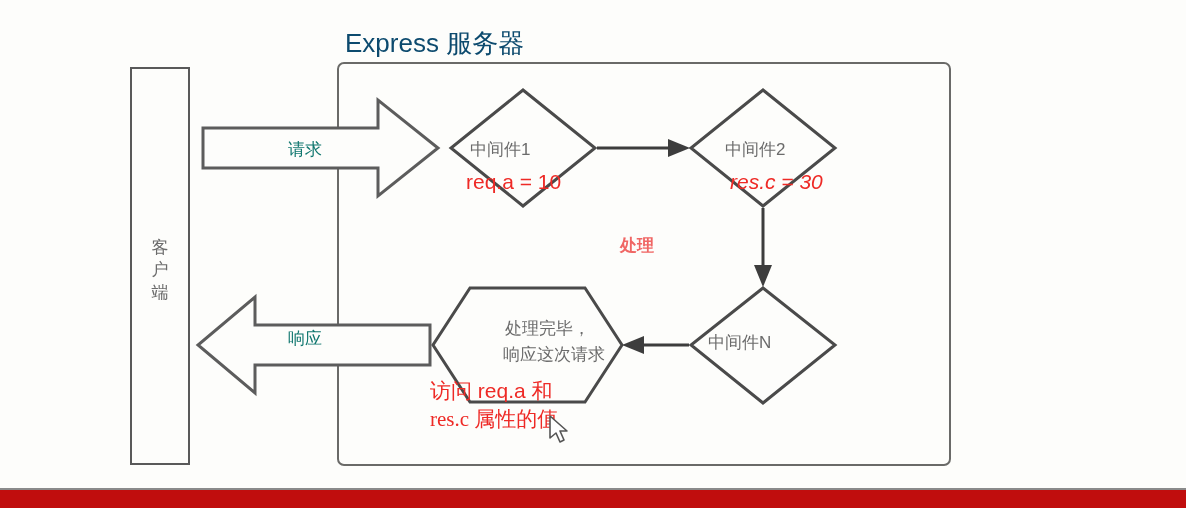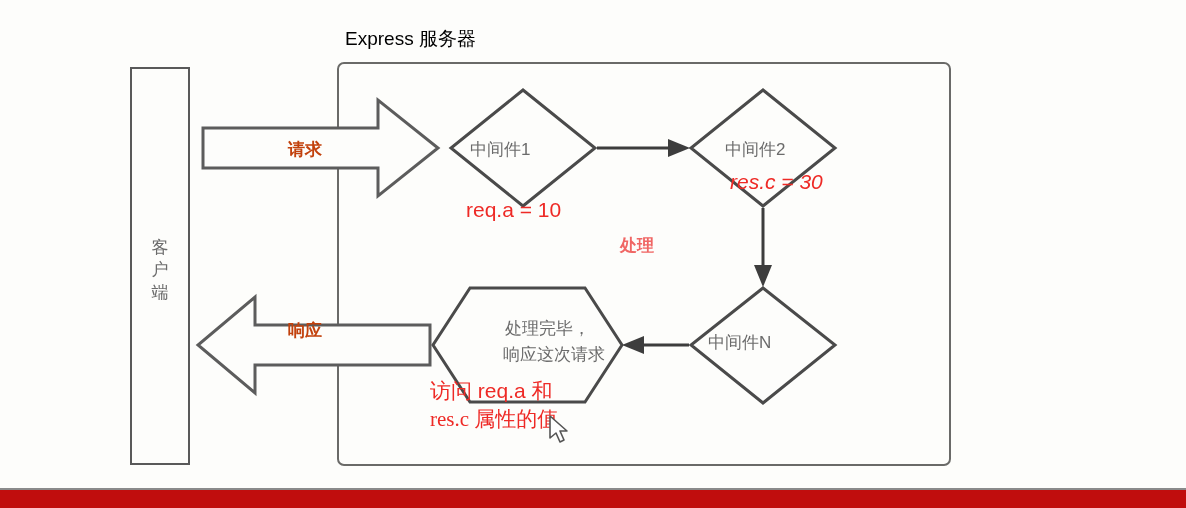--- a/index.html
+++ b/index.html
@@ -55,59 +55,59 @@
     width: 614px;
     height: 404px;
     border: 2.5px solid #6a6a68;
     border-radius: 7px;
     background: transparent;
     box-sizing: border-box;
   }
   #server-title {
     left: 345px;
     top: 26px;
-    font-size: 19px;
-    color: #000000;
+    font-size: 26px;
+    color: #0c4a6e;
     white-space: nowrap;
   }
 
   
   #arrow-layer {
     left: 0; top: 0;
     width: 1186px;
     height: 488px;
     pointer-events: none;
   }
 
   
   .arrow-label {
     font-size: 17px;
-    color: #c2410c;
-    font-weight: bold;
+    color: #0f766e;
+    font-weight: normal;
     white-space: nowrap;
   }
   #request-label { left: 288px; top: 138px; }
-  #response-label { left: 288px; top: 319px; }
+  #response-label { left: 288px; top: 327px; }
 
   
   .node-text {
     font-size: 17px;
     color: #6b6b6b;
     white-space: nowrap;
     text-align: right;
   }
   .red-note {
     font-size: 21px;
     color: #ee2a26;
     white-space: nowrap;
     text-align: center;
   }
 
   #mw1-label { left: 470px; top: 138px; }
-  #mw1-note  { left: 466px; top: 170px; margin-top: 28px; }
+  #mw1-note  { left: 466px; top: 170px; }
   #mw2-label { left: 725px; top: 138px; }
   #mw2-note  { left: 730px; top: 170px; font-style: italic; }
   #mwn-label { left: 708px; top: 331px; }
 
   #hex-line1 { left: 470px; top: 317px; width: 120px; }
   #hex-line2 { left: 455px; top: 343px; width: 150px; }
   #hex-note1 { left: 430px; top: 377px; }
   #hex-note2 { left: 430px; top: 405px; font-family: Liberation Serif, serif; }
 
   #process-label {

